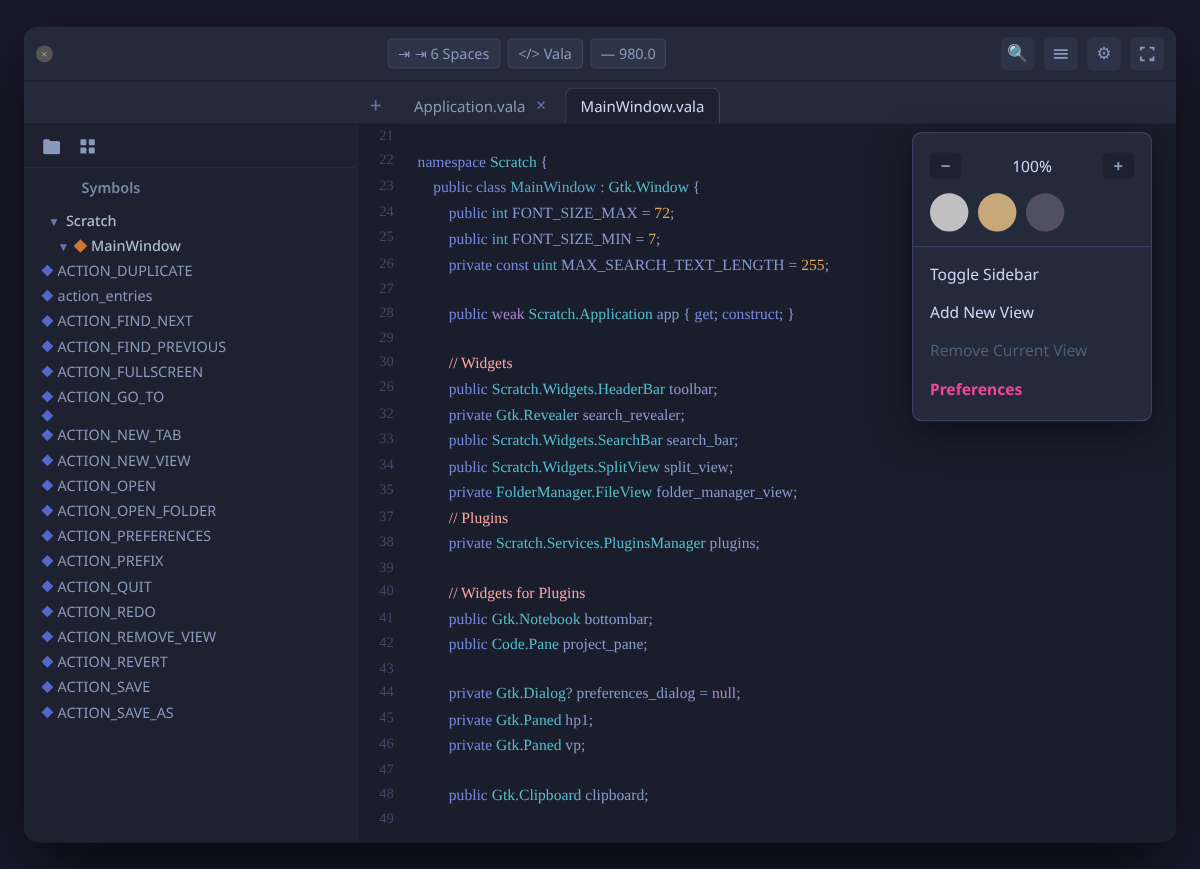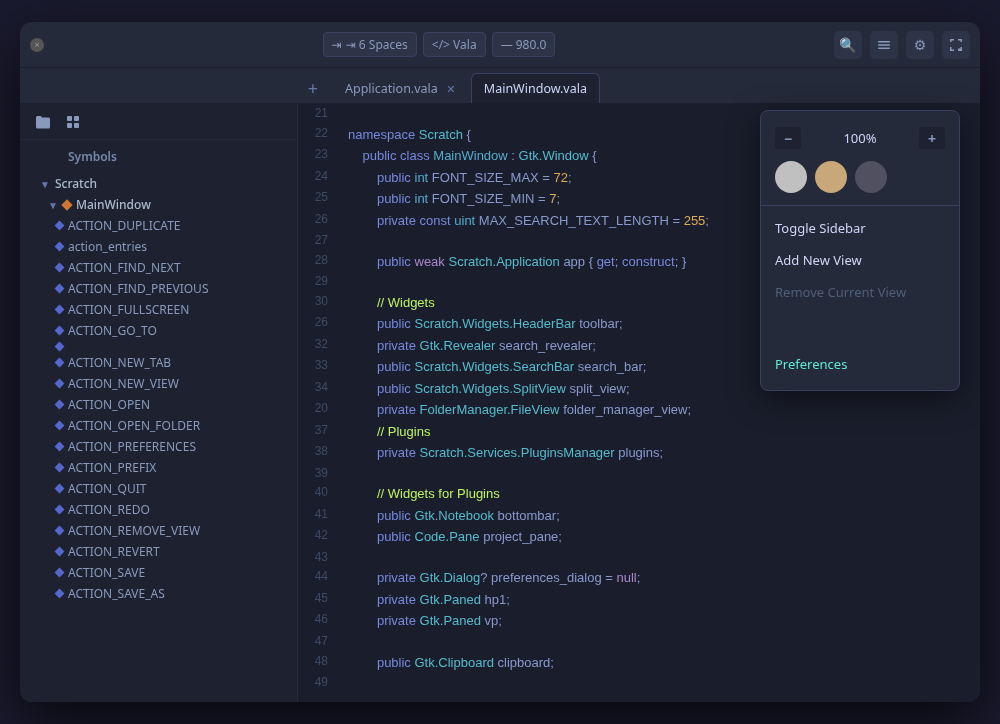--- a/index.html
+++ b/index.html
@@ -170,21 +170,21 @@
       align-items: center;
       padding: 2px 8px 2px 12px;
       font-size: 12px;
       color: #8899bb;
       cursor: pointer;
       gap: 5px;
     }
     .tree-item.folder { color: #aabbcc; font-weight: 500; }
     .tree-item.indent1 { padding-left: 20px; }
     .tree-item.indent2 { padding-left: 28px; }
-    .tree-item.indent3 { padding-left: 36px; }
+    .tree-item.indent3 { padding-left: 16px; }
     .tree-arrow {
       font-size: 10px;
       color: #6677aa;
     }
     
     .code-area {
       flex: 1;
       background: #1a1e2c;
       overflow: hidden;
       display: flex;
@@ -194,21 +194,21 @@
       flex: 1;
       overflow: auto;
       padding: 0;
     }
     .code-scroll::-webkit-scrollbar { width: 6px; }
     .code-scroll::-webkit-scrollbar-track { background: #1a1e2c; }
     .code-scroll::-webkit-scrollbar-thumb { background: #3a4060; border-radius: 3px; }
     .code-table {
       width: 100%;
       border-collapse: collapse;
-      font-family: Liberation Sans, sans-serif;
+      font-family: Liberation Serif, serif;
       font-size: 13px;
     }
     .code-line {
       line-height: 1.65;
     }
     .line-num {
       width: 40px;
       text-align: right;
       padding: 0 10px 0 0;
       color: #3d4a65;
@@ -218,21 +218,21 @@
     }
     .line-code {
       padding: 0 10px;
       color: #8899cc;
       white-space: pre;
     }
     .kw { color: #7788dd; }
     .kw2 { color: #aa88cc; }
     .type { color: #55aacc; }
     .num { color: #ddaa55; }
-    .cmt { color: #bef264; text-align: center; }
+    .cmt { color: #fca5a5; text-align: center; }
     .ns { color: #55bbcc; }
     
     .dropdown-overlay {
       position: absolute;
       top: 88px;
       right: 20px;
       width: 200px;
       background: #252a3a;
       border: 1px solid #3a4060;
       border-radius: 8px;
@@ -276,21 +276,21 @@
       background: #3a4060;
       margin: 6px 0;
     }
     .dropdown-item {
       padding: 7px 14px;
       font-size: 13px;
       color: #ccd6f6;
       cursor: pointer;
     }
     .dropdown-item.disabled { color: #4d5f7a; cursor: default; }
-    .dropdown-item.bold { color: #5eead4; font-weight: 400; margin-top: 40px; }
+    .dropdown-item.bold { color: #ec4899; font-weight: 700; }
   </style>
 </head>
 <body>
 
 <div class="window">
 
   <div class="titlebar">
     <div class="titlebar-close">×</div>
     <div class="titlebar-spacer"></div>
     <div class="titlebar-center">
@@ -503,21 +503,21 @@
               </tr>
             <tr class="code-line">
                 <td class="line-num">33</td>
                 <td class="line-code">        <span class="kw">public</span> <span class="ns">Scratch.Widgets.SearchBar</span> search_bar;</td>
               </tr>
             <tr class="code-line">
                 <td class="line-num">34</td>
                 <td class="line-code">        <span class="kw">public</span> <span class="ns">Scratch.Widgets.SplitView</span> split_view;</td>
               </tr>
             <tr class="code-line">
-                <td class="line-num">20</td>
+                <td class="line-num">35</td>
                 <td class="line-code">        <span class="kw">private</span> <span class="ns">FolderManager.FileView</span> folder_manager_view;</td>
               </tr>
             <tr class="code-line">
                 <td class="line-num">37</td>
                 <td class="line-code">        <span class="cmt">// Plugins</span></td>
               </tr>
             <tr class="code-line">
                 <td class="line-num">38</td>
                 <td class="line-code">        <span class="kw">private</span> <span class="ns">Scratch.Services.PluginsManager</span> plugins;</td>
               </tr>

